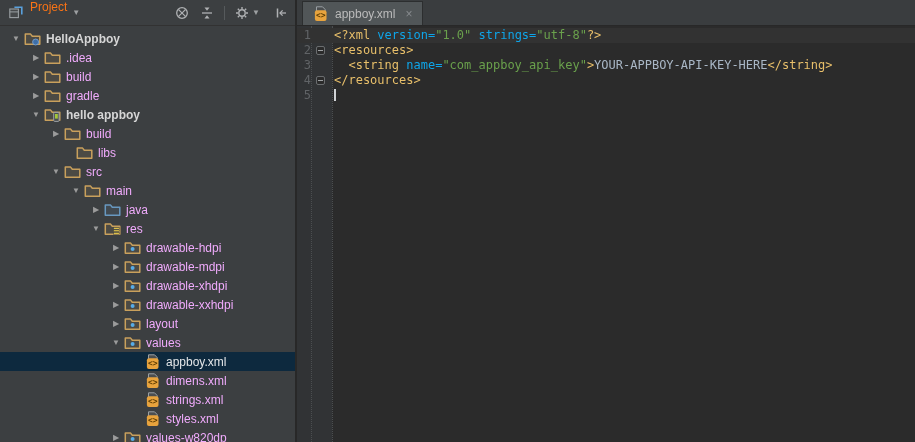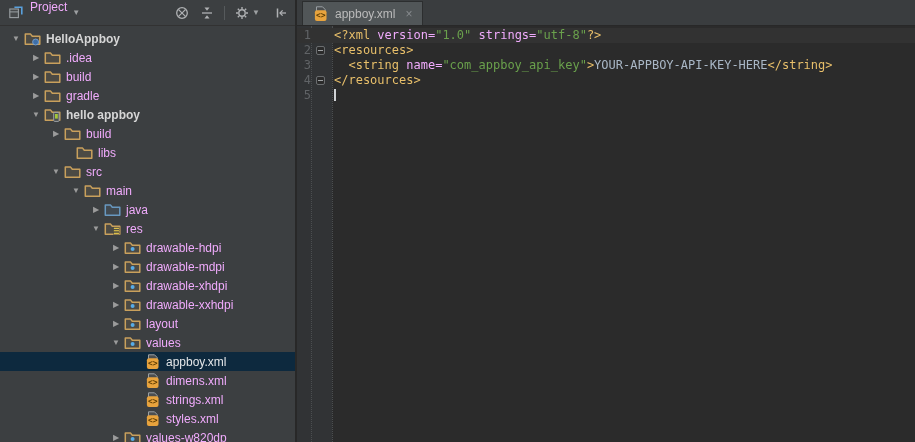--- a/index.html
+++ b/index.html
@@ -5,21 +5,21 @@
   * { box-sizing: border-box; }
   html,body { margin:0; padding:0; width:915px; height:442px; overflow:hidden;
               background:#2b2b2b; font-family:"Liberation Sans", sans-serif; }
   .app { display:flex; width:915px; height:442px; }
 
   
   .project-panel { width:297px; flex:none; background:#3c3f41; border-right:2px solid #282828;
                    display:flex; flex-direction:column; }
   .panel-toolbar { height:26px; flex:none; display:flex; align-items:center; padding:0 6px 0 8px;
                    border-bottom:1px solid #323232; background:#3c3f41; }
-  .panel-title { color:#f0abfc; font-size:12px; margin:0 5px 12px 6px; }
+  .panel-title { color:#f97316; font-size:12px; margin:0 5px 12px 6px; }
   .dd-arrow { color:#9da0a2; font-size:8px; margin-right:4px; }
   .toolbar-right { margin-left:auto; display:flex; align-items:center; gap:9px; }
   .tbtn { width:16px; height:16px; display:inline-flex; align-items:center; justify-content:center; }
   .tb-sep { width:1px; height:14px; background:#565a5c; }
   .gear-wrap { display:inline-flex; align-items:center; gap:2px; }
 
   .tree { flex:1; overflow:hidden; padding-top:3px; font-size:12px; color:#bbbbbb; }
   .tree-row { height:19px; display:flex; align-items:center; white-space:nowrap; cursor:default; }
   .tree-row.selected { background:#0d293e; }
   .tree-row.selected .t-label { color:#e3e6e8; }
@@ -47,21 +47,21 @@
   .guide.g1 { left:14px; } .guide.g2 { left:35px; }
   .code-line { position:relative; z-index:1; display:flex; height:15px; }
   .code-line.hl { background:#323232; }
   .ln { width:14px; flex:none; text-align:right; color:#606366; }
   .foldcol { width:20px; flex:none; position:relative; }
   .fold-box { position:absolute; left:5px; top:3px; width:9px; height:9px; border:1px solid #6a6d6f;
               border-radius:2px; background:#2b2b2b; }
   .fold-box::after { content:""; position:absolute; left:1px; right:1px; top:3px; height:1px; background:#9da0a2; }
   .codetext { padding-left:3px; white-space:pre; }
   .tk-tag { color:#e8bf6a; }
-  .tk-attr { color:#f0abfc; }
+  .tk-attr { color:#0ea5e9; }
   .tk-str { color:#6aa14c; }
   .tk-txt { color:#a9b7c6;margin-top:14px; }
   .caret { display:inline-block; width:2px; height:12px; background:#d0d3d6; vertical-align:-2px; }
 </style>
 </head>
 <body>
 
 <div class="app">
 
   <aside class="project-panel">

